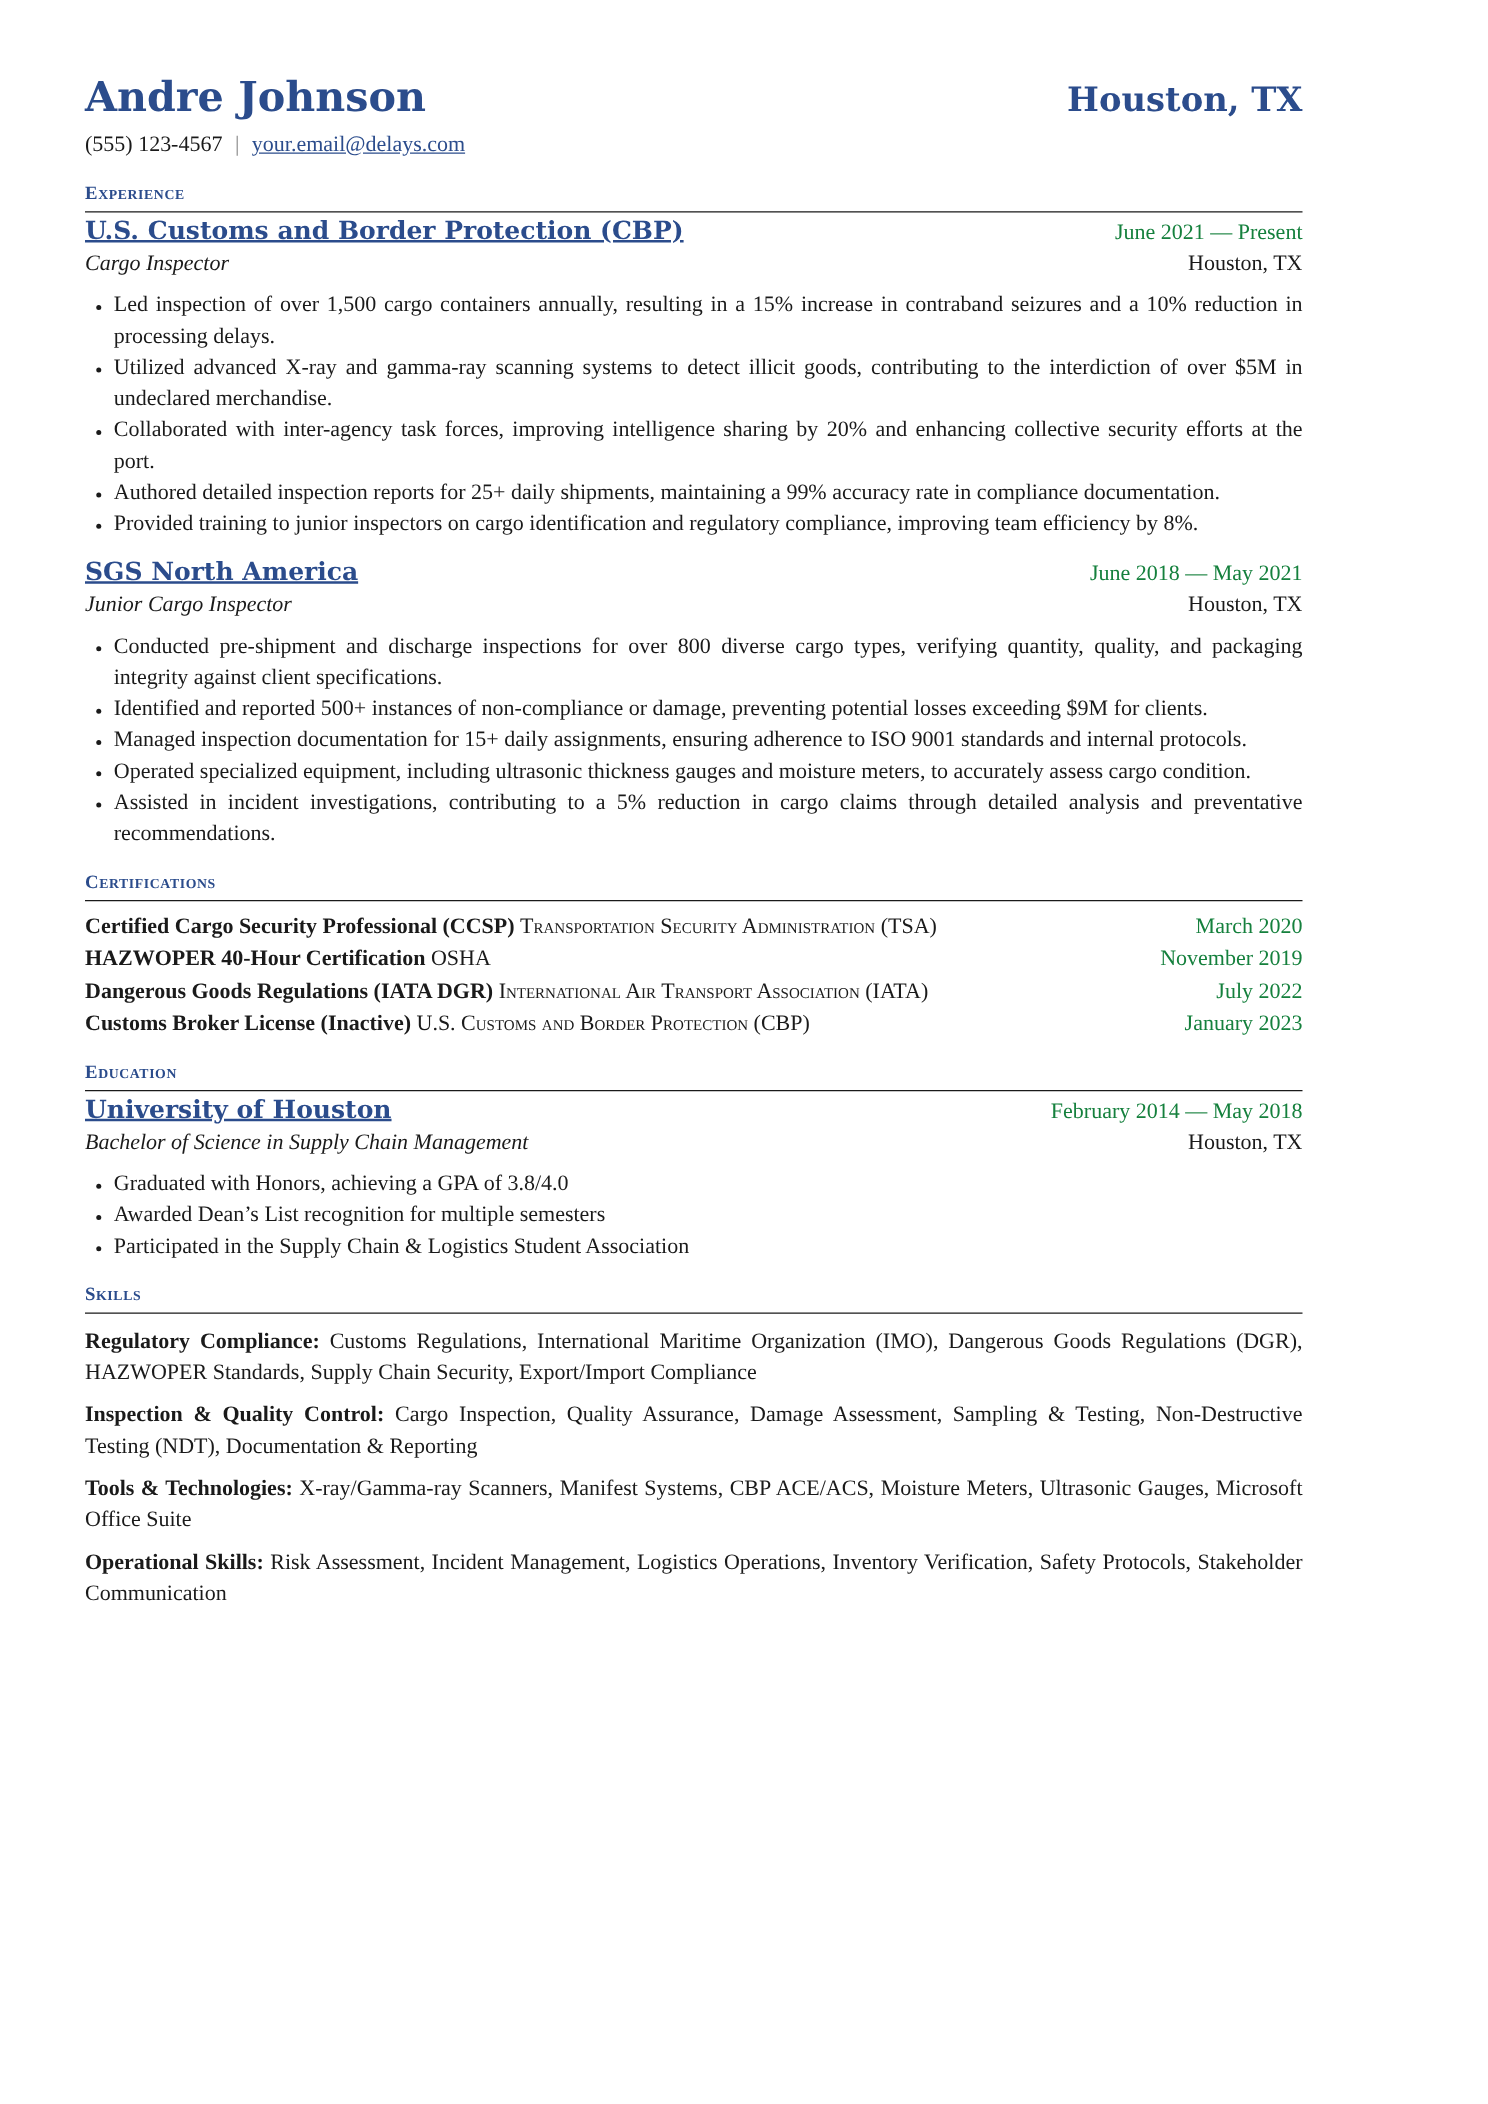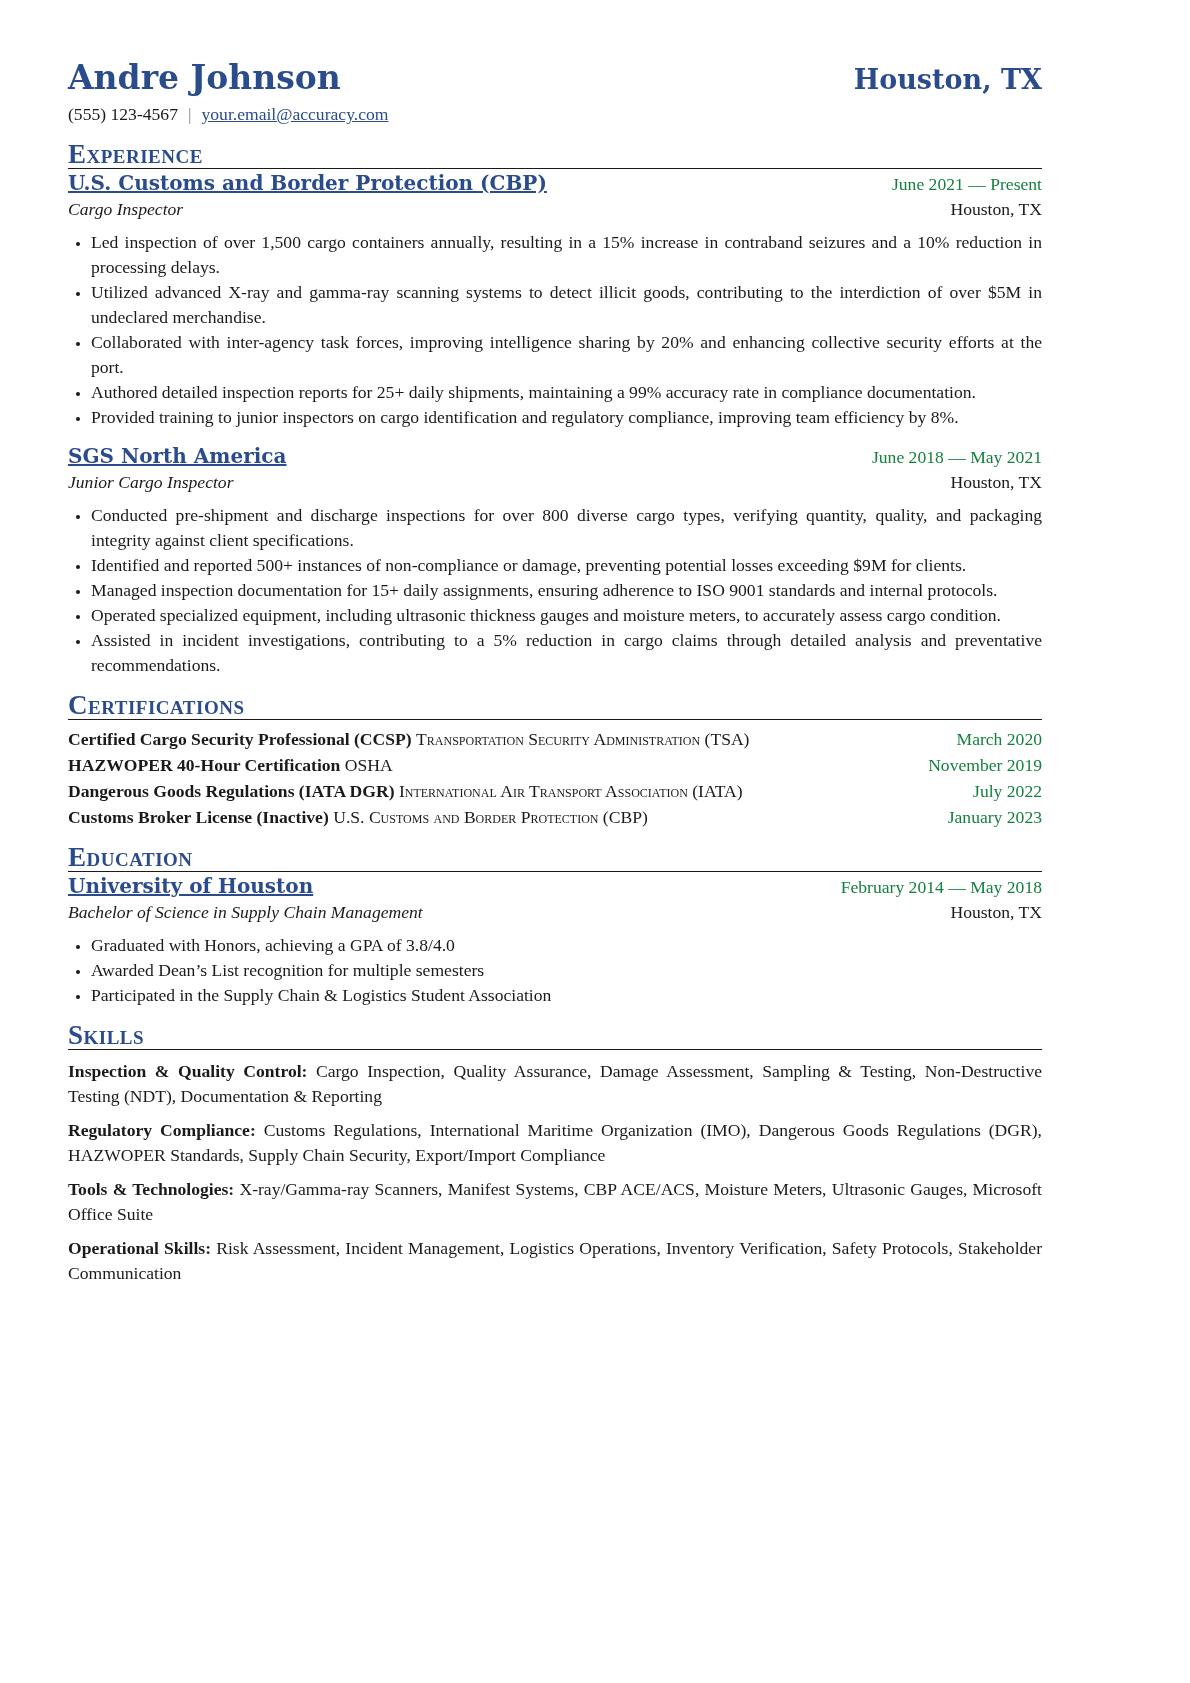--- a/index.html
+++ b/index.html
@@ -9,21 +9,21 @@
     color: #1a1a1a;
   }
   .page { position: absolute; left: 68px; top: 58px; width: 974px; font-family: "Liberation Serif", serif; font-size: 17.6px; line-height: 25px; }
   .header { display: flex; justify-content: space-between; align-items: baseline; }
   .name { font-family: "DejaVu Serif", serif; font-weight: bold; font-size: 33px; color: #2b4c8c; line-height: 40px; }
   .loc { font-family: "DejaVu Serif", serif; font-weight: bold; font-size: 27px; color: #2b4c8c; line-height: 40px; }
   .contact { margin-top: 2px; font-size: 17.6px; }
   .contact .sep { color: #888; margin: 0 10px; }
   .contact a { color: #2b4c8c; text-decoration: underline; }
   .section-title {
-    font-variant: small-caps; font-weight: bold; color: #2b4c8c; font-size: 27px;
+    font-variant: small-caps; font-weight: bold; color: #2b4c8c; font-size: 15px;
     border-bottom: 1.5px solid #1a1a1a; line-height: 26px; margin-top: 14px; padding-bottom: 1px;
     letter-spacing: 0.5px;
   }
   .row { display: flex; justify-content: space-between; align-items: baseline; }
   .org { color: #2b4c8c; text-decoration: underline; font-size: 20px; font-weight: bold; font-family: "DejaVu Serif", serif; line-height: 28px; }
   .date { color: #15803d; }
   .role { font-style: italic; }
   ul { margin: 8px 0 0 0; padding-left: 23px; }
   li { text-align: justify; line-height: 25px; }
   li::marker { font-size: 14px; }
@@ -36,21 +36,21 @@
 </head>
 <body>
 
 <div class="page">
 
   <div class="header">
     <span class="name">Andre Johnson</span>
     <span class="loc">Houston, TX</span>
   </div>
   <div class="contact">
-    <span>(555) 123-4567</span><span class="sep">|</span><a href="#">your.email@accuracy.com</a>
+    <span>(555) 123-4567</span><span class="sep">|</span><a href="#">your.email@delays.com</a>
   </div>
 
   <div class="section-title">Experience</div>
 
   <div>
     <div class="row">
       <a href="#" class="org">U.S. Customs and Border Protection (CBP)</a>
       <span class="date">June 2021 — Present</span>
     </div>
     <div class="row">
@@ -116,19 +116,19 @@
     </div>
     <ul>
       <li>Graduated with Honors, achieving a GPA of 3.8/4.0</li>
       <li>Awarded Dean’s List recognition for multiple semesters</li>
       <li>Participated in the Supply Chain &amp; Logistics Student Association</li>
     </ul>
   </div>
 
   <div class="section-title">Skills</div>
   <div>
+    <div class="skill"><b>Regulatory Compliance:</b> <span>Customs Regulations, International Maritime Organization (IMO), Dangerous Goods Regulations (DGR), HAZWOPER Standards, Supply Chain Security, Export/Import Compliance</span></div>
     <div class="skill"><b>Inspection &amp; Quality Control:</b> <span>Cargo Inspection, Quality Assurance, Damage Assessment, Sampling &amp; Testing, Non-Destructive Testing (NDT), Documentation &amp; Reporting</span></div>
-    <div class="skill"><b>Regulatory Compliance:</b> <span>Customs Regulations, International Maritime Organization (IMO), Dangerous Goods Regulations (DGR), HAZWOPER Standards, Supply Chain Security, Export/Import Compliance</span></div>
     <div class="skill"><b>Tools &amp; Technologies:</b> <span>X-ray/Gamma-ray Scanners, Manifest Systems, CBP ACE/ACS, Moisture Meters, Ultrasonic Gauges, Microsoft Office Suite</span></div>
     <div class="skill"><b>Operational Skills:</b> <span>Risk Assessment, Incident Management, Logistics Operations, Inventory Verification, Safety Protocols, Stakeholder Communication</span></div>
   </div>
 
 </div>
 
 </body></html>

